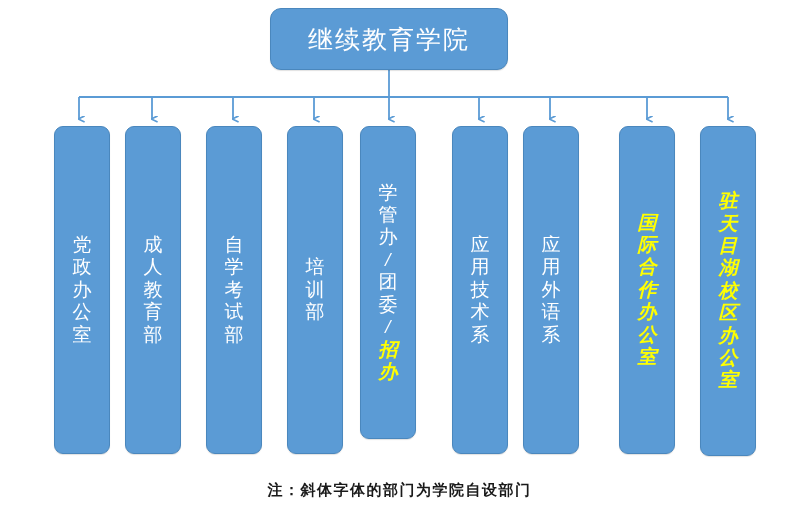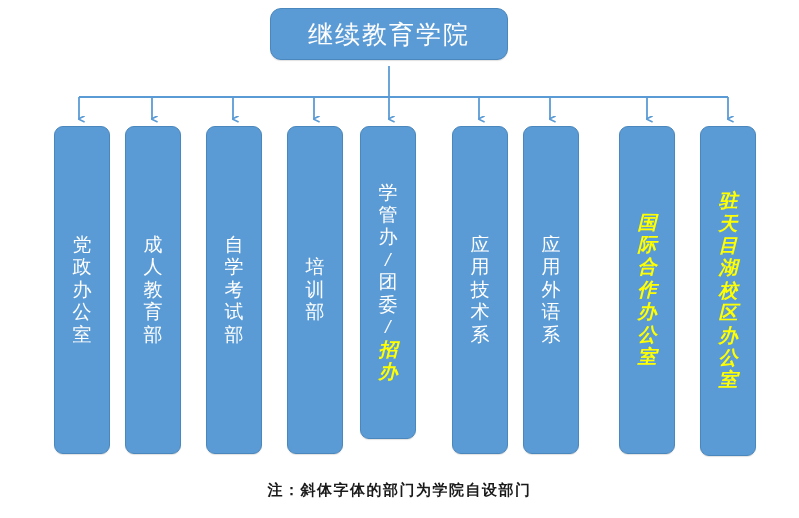--- a/index.html
+++ b/index.html
@@ -39,21 +39,21 @@
     border-radius: 9px;
     box-sizing: border-box;
     box-shadow: 0 1px 1px rgba(0,0,0,0.12);
   }
 
   
   #root-node {
     left: 270px;
     top: 8px;
     width: 238px;
-    height: 52px;
+    height: 62px;
     border-radius: 11px;
     display: flex;
     align-items: center;
     justify-content: center;
   }
   #root-node .node-label {
     color: #ffffff;
     font-size: 25px;
     letter-spacing: 2px;
     line-height: 1;

